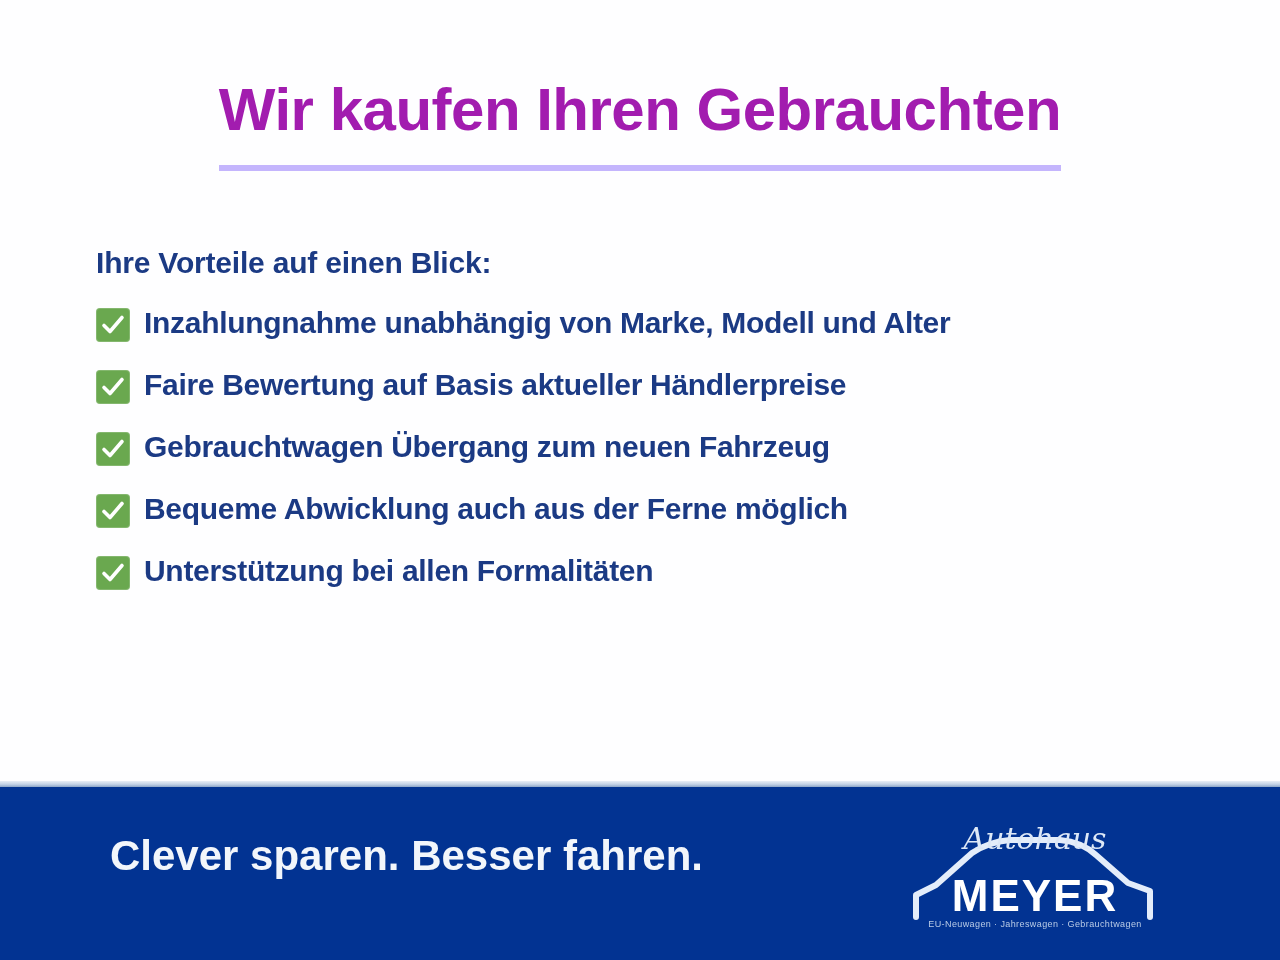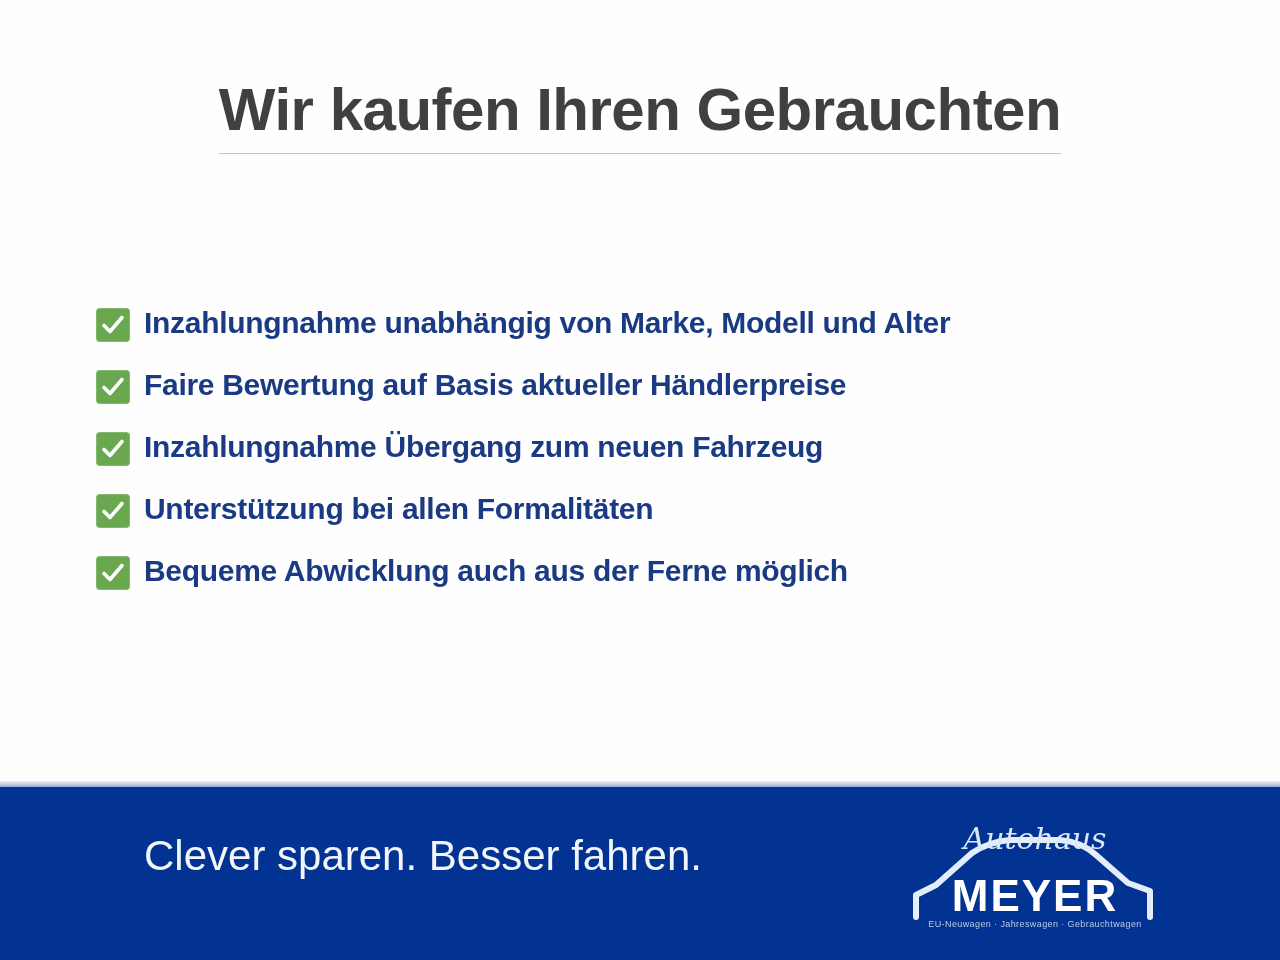--- a/index.html
+++ b/index.html
@@ -29,25 +29,25 @@
     position: absolute;
     top: 78px;
     left: 0;
     width: 1280px;
     text-align: center;
   }
   .headline {
     display: inline-block;
     font-size: 60px;
     font-weight: bold;
-    color: #404040;
+    color: #a21caf;
     letter-spacing: -0.5px;
     line-height: 1.05;
-    padding-bottom: 12px;
-    border-bottom: 1px solid #c4b5fd;
+    padding-bottom: 24px;
+    border-bottom: 6px solid #c4b5fd;
     white-space: nowrap;
   }
 
   
   .subtitle {
     position: absolute;
     top: 246px;
     left: 96px;
     font-size: 30px;
     font-weight: bold;
@@ -115,25 +115,24 @@
     top: 787px;
     width: 1280px;
     height: 173px;
     background: #023392;
   }
   .tagline {
     position: absolute;
     left: 110px;
     top: 45px;
     font-size: 42px;
-    font-weight: normal;
+    font-weight: bold;
     color: #f2f6fb;
     letter-spacing: 0px;
     white-space: nowrap;
-    margin-left: 34px;
   }
 
   
   .logo {
     position: absolute;
     right: 120px;
     top: 22px;
     width: 250px;
     height: 126px;
   }
@@ -164,20 +163,21 @@
 </style>
 </head>
 <body>
 
 <div class="slide">
 
   <div class="headline-wrap">
     <div class="headline">Wir kaufen Ihren Gebrauchten</div>
   </div>
 
+  <div class="subtitle">Ihre Vorteile auf einen Blick:</div>
 
   <ul class="benefits">
 
     <li class="benefit-item">
       <span class="check-icon">
         <svg viewBox="0 0 26 26" aria-hidden="true">
           <path d="M4 13.5 L10 19.5 L22 5.5" fill="none" stroke="#ffffff" stroke-width="3.6" stroke-linecap="round" stroke-linejoin="round"></path>
         </svg>
       </span>
       <span class="benefit-text">Inzahlungnahme unabhängig von Marke, Modell und Alter</span>
@@ -191,39 +191,39 @@
       </span>
       <span class="benefit-text">Faire Bewertung auf Basis aktueller Händlerpreise</span>
     </li>
 
     <li class="benefit-item">
       <span class="check-icon">
         <svg viewBox="0 0 26 26" aria-hidden="true">
           <path d="M4 13.5 L10 19.5 L22 5.5" fill="none" stroke="#ffffff" stroke-width="3.6" stroke-linecap="round" stroke-linejoin="round"></path>
         </svg>
       </span>
-      <span class="benefit-text">Inzahlungnahme Übergang zum neuen Fahrzeug</span>
+      <span class="benefit-text">Gebrauchtwagen Übergang zum neuen Fahrzeug</span>
+    </li>
+
+    <li class="benefit-item">
+      <span class="check-icon">
+        <svg viewBox="0 0 26 26" aria-hidden="true">
+          <path d="M4 13.5 L10 19.5 L22 5.5" fill="none" stroke="#ffffff" stroke-width="3.6" stroke-linecap="round" stroke-linejoin="round"></path>
+        </svg>
+      </span>
+      <span class="benefit-text">Bequeme Abwicklung auch aus der Ferne möglich</span>
     </li>
 
     <li class="benefit-item">
       <span class="check-icon">
         <svg viewBox="0 0 26 26" aria-hidden="true">
           <path d="M4 13.5 L10 19.5 L22 5.5" fill="none" stroke="#ffffff" stroke-width="3.6" stroke-linecap="round" stroke-linejoin="round"></path>
         </svg>
       </span>
       <span class="benefit-text">Unterstützung bei allen Formalitäten</span>
-    </li>
-
-    <li class="benefit-item">
-      <span class="check-icon">
-        <svg viewBox="0 0 26 26" aria-hidden="true">
-          <path d="M4 13.5 L10 19.5 L22 5.5" fill="none" stroke="#ffffff" stroke-width="3.6" stroke-linecap="round" stroke-linejoin="round"></path>
-        </svg>
-      </span>
-      <span class="benefit-text">Bequeme Abwicklung auch aus der Ferne möglich</span>
     </li>
 
   </ul>
 
   <div class="footer-divider"></div>
 
   <div class="footer">
 
     <div class="tagline">Clever sparen. Besser fahren.</div>
 

